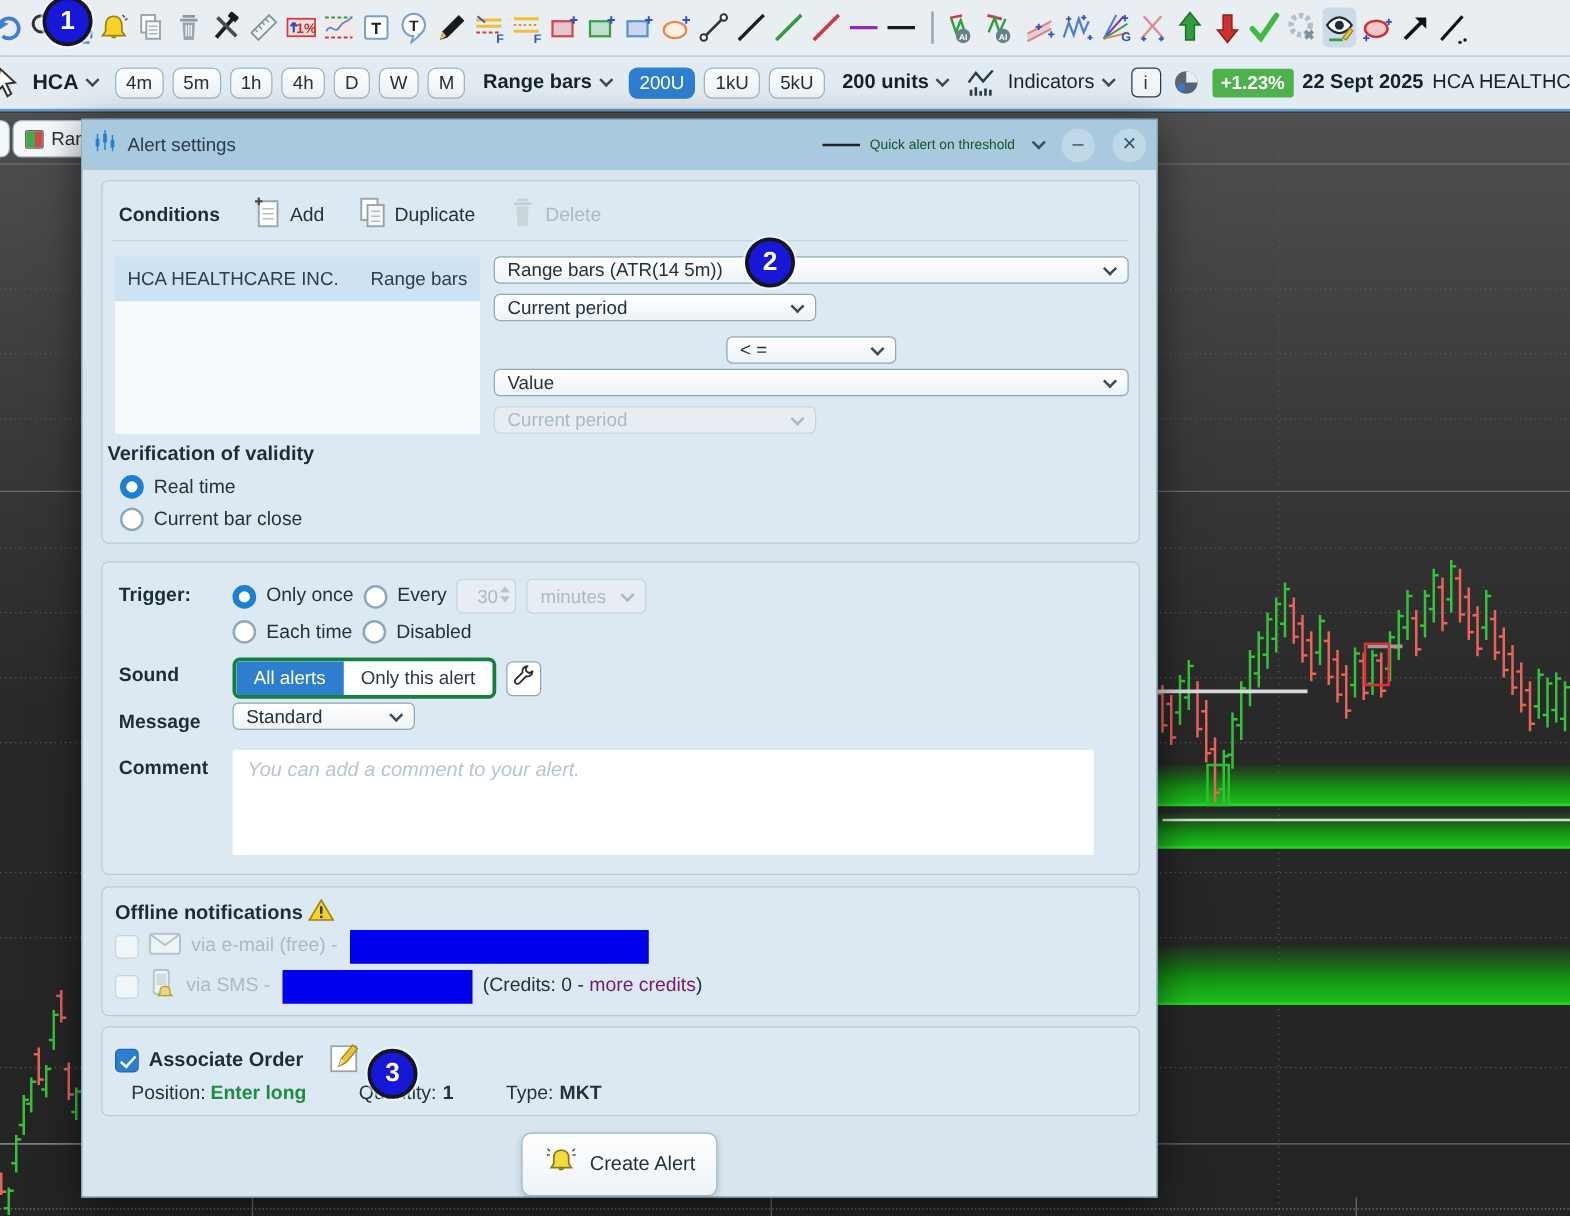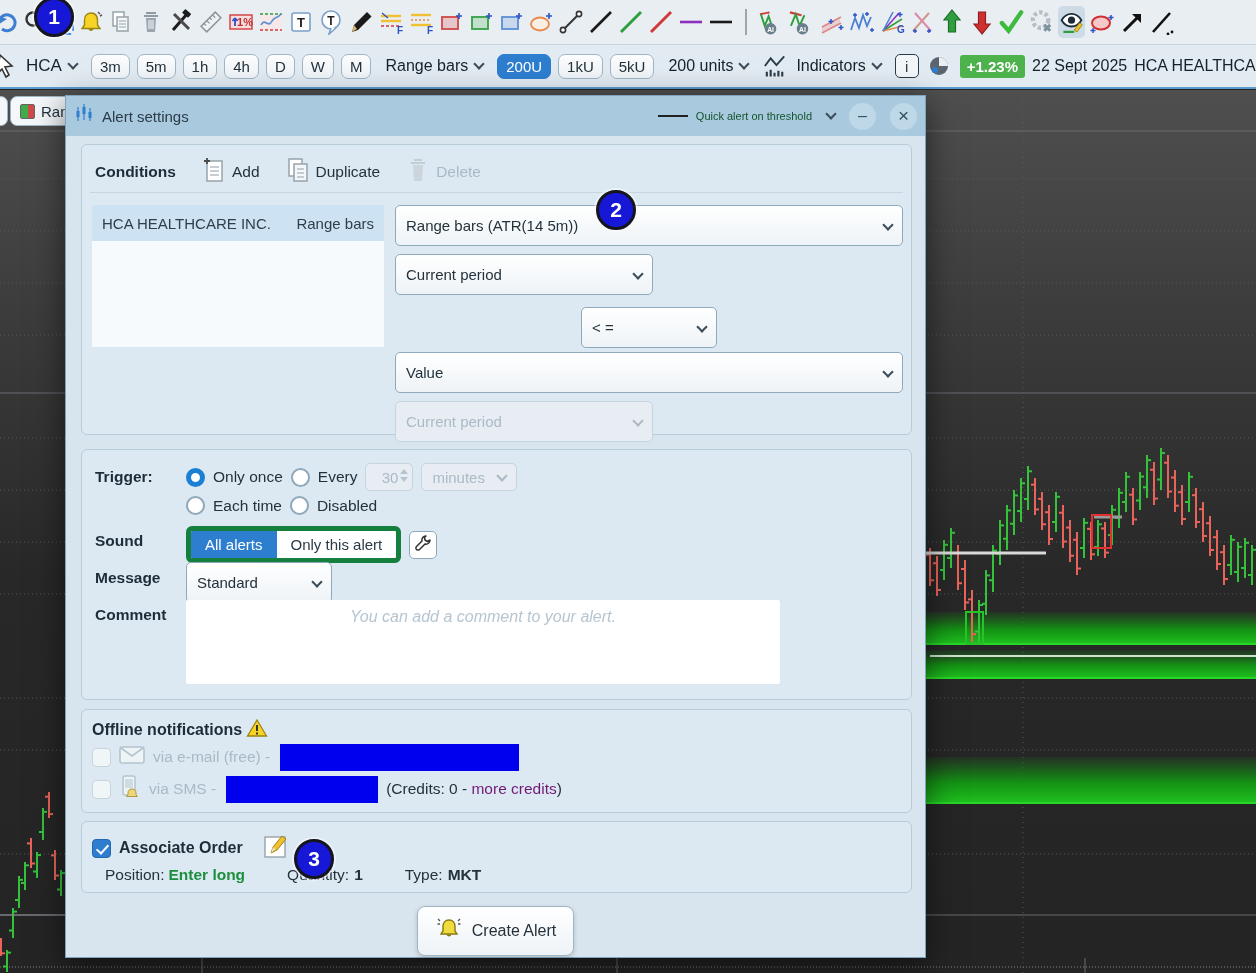--- a/index.html
+++ b/index.html
@@ -18,21 +18,21 @@
   .ti { width:27px; height:32px; display:flex; align-items:center; justify-content:center; flex:0 0 auto; }
   .tsep { width:2px; height:26px; background:#9aa7b0; margin:0 8px; flex:0 0 auto;}
   .ti.sel-box { background:#ccdbe6; border-radius:5px; }
   .dash-box { width:20px; height:26px; border:2px dashed #4a90d9; border-radius:3px; margin-left:2px; flex:0 0 auto;}
 
   .tb2 { position:absolute; left:0; top:45px; width:1256px; height:44px; background:#e2ebf2;
     border-bottom:2px solid #5b9bd0; display:flex; align-items:center; gap:7px; padding:0 4px; z-index:5; overflow:hidden; white-space:nowrap;}
   .tbtn { border:1px solid #9fb6c6; border-radius:7px; background:linear-gradient(#fcfdfe,#eef3f7);
     padding:3px 8px; font-size:15px; color:#24323c; flex:0 0 auto;}
   .tbtn.on { background:#2e7ed0; border-color:#2e7ed0; color:#fff; }
-  .tb-strong { font-weight:normal; font-size:16px; color:#16222b; display:flex; align-items:center; flex:0 0 auto;justify-content:space-between;}
+  .tb-strong { font-weight:bold; font-size:16px; color:#16222b; display:flex; align-items:center; flex:0 0 auto;justify-content:space-between;}
   .chev { width:8px; height:8px; border-right:2px solid #3c4c58; border-bottom:2px solid #3c4c58;
     transform:rotate(45deg); display:inline-block; margin:-4px 0 0 7px; flex:0 0 auto;}
   .chev.gray { border-color:#aab9c4; }
   .badge-chg { background:#4db14c; color:#fff; font-weight:bold; font-size:15px; padding:3px 7px; border-radius:3px; flex:0 0 auto;}
   .tb2-txt { font-size:16px; color:#16222b; flex:0 0 auto;}
   .info-btn { width:24px; height:24px; border:1.5px solid #2b3b47; border-radius:5px; display:flex;
     align-items:center; justify-content:center; font-size:15px; color:#2b3b47; background:#f2f6f9; flex:0 0 auto;}
 
   
   .tab-frag { position:absolute; left:-8px; top:96px; width:16px; height:30px; background:#f4f8fa;
@@ -66,21 +66,21 @@
   .cond-head { position:absolute; left:13px; top:11px; display:flex; align-items:center; gap:10px; }
   .cond-tool { display:flex; align-items:center; gap:6px; margin-left:16px; }
   .cond-hr { position:absolute; left:8px; right:8px; top:47px; height:1px; background:#c6d5e0; }
 
   .cond-list { position:absolute; left:10px; top:60px; width:292px; height:142px; background:#f7fafc; }
   .cond-row { height:36px; background:#cde2f2; display:flex; align-items:center; justify-content:space-between;
     padding:0 10px; font-size:15px; color:#2e3e4a; }
 
   .cond-ctrl { position:absolute; left:313px; top:60px; width:508px; }
   .crow { display:flex; gap:12px; }
-  .sel { height:41px; border:1px solid #8fa9bb; border-radius:5px; background:linear-gradient(#ffffff,#eef3f7);
+  .sel { height:22px; border:1px solid #8fa9bb; border-radius:5px; background:linear-gradient(#ffffff,#eef3f7);
     display:flex; align-items:center; justify-content:space-between; padding:0 10px; font-size:15px; color:#24323c; }
   .sel.dis { background:#e7edf2; color:#a9bac5; border-color:#c6d4de; }
   .sel .chev { margin-top:-2px; }
   .inp { height:30px; border:1px solid #8fa9bb; border-radius:5px; background:#fff; text-align:right;
     padding:0 8px; font-size:16px; color:#222; font-family:"Liberation Sans",sans-serif; width:100%;}
   .inp.dis { background:#e7edf2; color:#a9bac5; border-color:#c6d4de; }
 
   .verif { position:absolute; left:4px; top:210px; }
   .rrow { display:flex; align-items:center; gap:8px; margin-top:7px; margin-left:10px;}
   .radio { width:19px; height:19px; border-radius:50%; border:2px solid #8fa9bb; background:#fff; flex:0 0 auto;}
@@ -88,29 +88,29 @@
 
   .frow { position:absolute; display:flex; align-items:center; gap:8px; }
   .spin { width:48px; height:28px; border:1px solid #c6d4de; border-radius:5px; background:#e7edf2;
     display:flex; align-items:center; justify-content:flex-end; padding:0 14px 0 6px; position:relative;
     font-size:15px; color:#a9bac5;}
   .spin .arrows { position:absolute; right:4px; top:5px; display:flex; flex-direction:column; gap:3px;}
   .spin .arrows i { width:0; height:0; border-left:4px solid transparent; border-right:4px solid transparent; display:block;}
   .spin .arrows i.up { border-bottom:5px solid #b6c4cf; }
   .spin .arrows i.dn { border-top:5px solid #b6c4cf; }
 
-  .seg { display:inline-flex; border:5px solid #15803d; border-radius:6px; overflow:hidden; background:#fff; }
+  .seg { display:inline-flex; border:3px solid #15803d; border-radius:6px; overflow:hidden; background:#fff; }
   .seg .opt { padding:5px 14px; font-size:15px; color:#2b3b47; }
   .seg .opt.on { background:#2e7ed0; color:#fff; }
   .tool-sq { width:28px; height:28px; border:1px solid #8fa9bb; border-radius:5px; background:#fff;
     display:flex; align-items:center; justify-content:center; }
 
-  textarea.comment { position:absolute; left:104px; top:150px; width:594px; height:84px; border:none;
+  textarea.comment { position:absolute; left:104px; top:150px; width:689px; height:84px; border:none;
     background:#fff; resize:none; font-family:"Liberation Sans",sans-serif; font-size:16px; font-style:italic;
-    color:#333; padding:8px 12px; outline:none; border-radius:2px;text-align:center;}
+    color:#333; padding:8px 12px; outline:none; border-radius:2px;}
   textarea.comment::placeholder { color:#b6c5d1; font-style:italic; }
 
   .cb { width:19px; height:19px; border:1px solid #9ab0c0; border-radius:4px; background:#fff; position:relative; flex:0 0 auto;}
   .cb.dis { background:#f0f5f8; border-color:#c6d4de; }
   .cb.on { background:#2e7ed0; border-color:#2467ad; }
   .cb.on::after { content:''; position:absolute; left:6px; top:2px; width:5px; height:10px;
     border:solid #fff; border-width:0 2.5px 2.5px 0; transform:rotate(42deg); }
 
   .redact { background:#0000ee; height:27px; flex:0 0 auto; }
   .link { color:#701a75; font-size:15.5px; }
@@ -620,21 +620,21 @@
     <span class="ti" style="margin-left:-12px">
         <svg width="24" height="26" viewBox="0 0 24 26">
           <path d="M6 2l12 11-7 1 4 8-3 2-4-8-5 5z" fill="#fff" stroke="#333" stroke-width="1.6"></path>
         </svg>
       </span>
     <span class="tb-strong" style="font-size:17px">
         <span>HCA</span>
         <span class="chev"></span>
       </span>
     <span style="width:8px"></span>
-    <button class="tbtn">3m</button>
+    <button class="tbtn">4m</button>
     <button class="tbtn">5m</button>
     <button class="tbtn">1h</button>
     <button class="tbtn">4h</button>
     <button class="tbtn">D</button>
     <button class="tbtn">W</button>
     <button class="tbtn">M</button>
     <span style="width:6px"></span>
     <span class="tb-strong">
         <span>Range bars</span>
         <span class="chev"></span>
@@ -750,20 +750,31 @@
           </div>
         </div>
         <div class="crow" style="margin-top:8px">
           <div class="sel dis" style="width:258px">
             <span>Current period</span>
               <span class="chev gray"></span>
           </div>
         </div>
       </div>
 
+      <div class="verif">
+        <div class="lbl-b" style="font-size:16px">Verification of validity</div>
+        <div class="rrow">
+          <span class="radio on"></span>
+          <span class="txt">Real time</span>
+        </div>
+        <div class="rrow">
+          <span class="radio"></span>
+          <span class="txt">Current bar close</span>
+        </div>
+      </div>
     </div>
 
     <div class="sec sec2">
       <span class="lbl-b" style="position:absolute;left:13px;top:18px">Trigger:</span>
       <div class="frow" style="left:104px;top:13px">
         <span class="radio on"></span>
         <span class="txt">Only once</span>
         <span class="radio"></span>
         <span class="txt">Every</span>
         <span class="spin">

